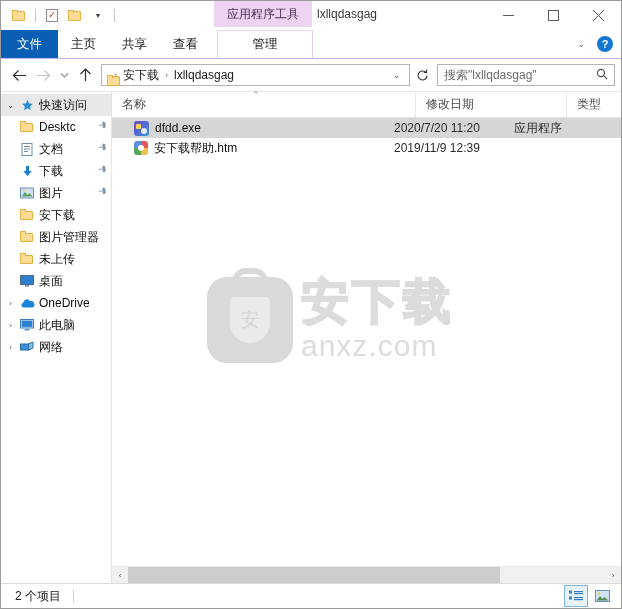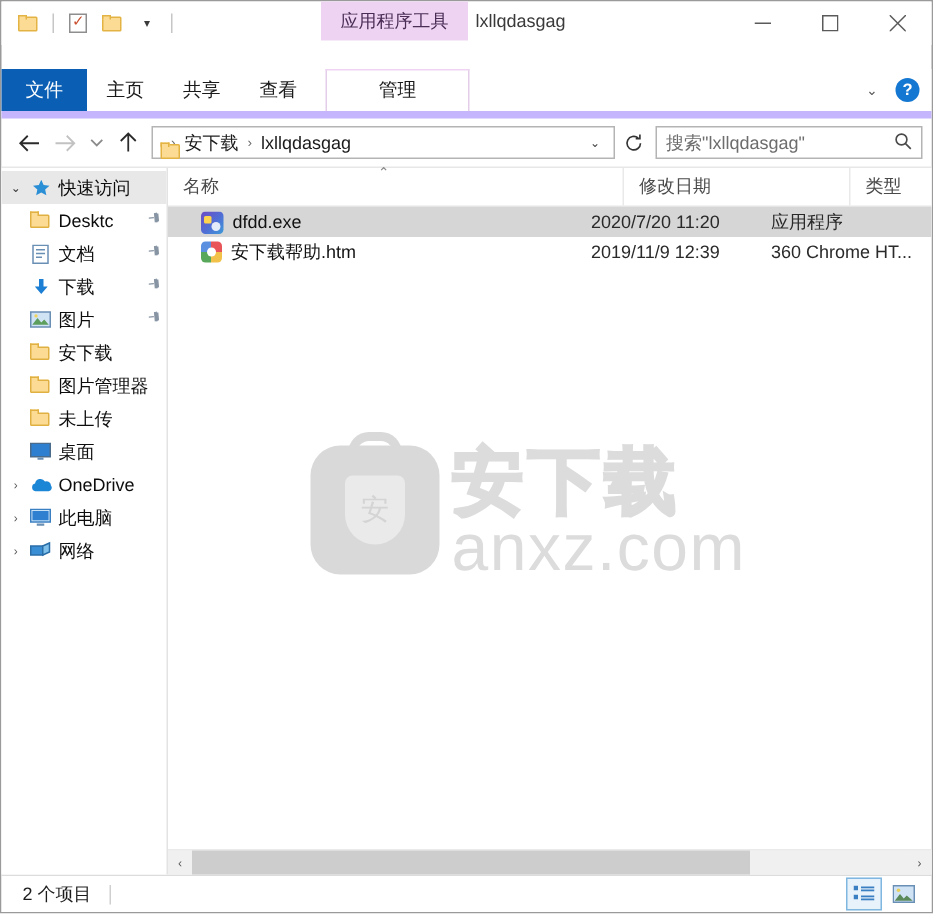--- a/index.html
+++ b/index.html
@@ -88,23 +88,22 @@
     display: flex; align-items: center; justify-content: center;
     color: #6d6d6d;
   }
   .wc svg { display:block; }
 
   
   .ribbon {
     height: 28px; min-height: 28px;
     display: flex; align-items: stretch;
     background: #ffffff;
-    border-bottom: 5px solid #c4b5fd;
+    border-bottom: 1px solid #c4b5fd;
     position: relative;
-    margin-top: 16px;
   }
   .tab {
     display: flex; align-items: center; justify-content: center;
     padding: 0 13px; font-size: 12.5px; color: #1a1a1a;
     height: 28px; box-sizing: border-box;
   }
   .tab.file {
     background: #0a5fb4; color: #fff; font-size: 12.5px;
     padding: 0 16px; min-width: 56px;
   }
@@ -308,21 +307,21 @@
     display: flex; align-items: center; justify-content: center;
     font-size: 19px; color: #d4d4d4;
   }
   .wm-right { margin-left: 8px; }
   .wm-cn {
     font-size: 48px; color: #dcdcdc; letter-spacing: 3px;
     line-height: 52px; font-weight: bold;
     -webkit-text-stroke: 2px #dcdcdc;
   }
   .wm-url {
-    font-size: 44px; color: #dcdcdc; line-height: 36px;
+    font-size: 30px; color: #dcdcdc; line-height: 36px;
     letter-spacing: 1px;
   }
 
   
   .hscroll {
     height: 16px; min-height: 16px;
     background: #f0f0f0; display: flex; align-items: center;
     border-top: 1px solid #eaeaea;
   }
   .sb-arrow {
@@ -626,21 +625,20 @@
           </div>
           <div class="cell date">2020/7/20 11:20</div>
           <div class="cell type">应用程序</div>
         </div>
         <div class="row">
           <div class="cell name">
             <span class="htm-ico"></span>
             <span>安下载帮助.htm</span>
           </div>
           <div class="cell date">2019/11/9 12:39</div>
-          <div class="cell type">360 Chrome HT...</div>
         </div>
 
         <div class="watermark">
           <div class="wm-bag">
             <div class="wm-handle"></div>
             <div class="wm-shield">安</div>
           </div>
           <div class="wm-right">
             <div class="wm-cn">安下载</div>
             <div class="wm-url">anxz.com</div>

